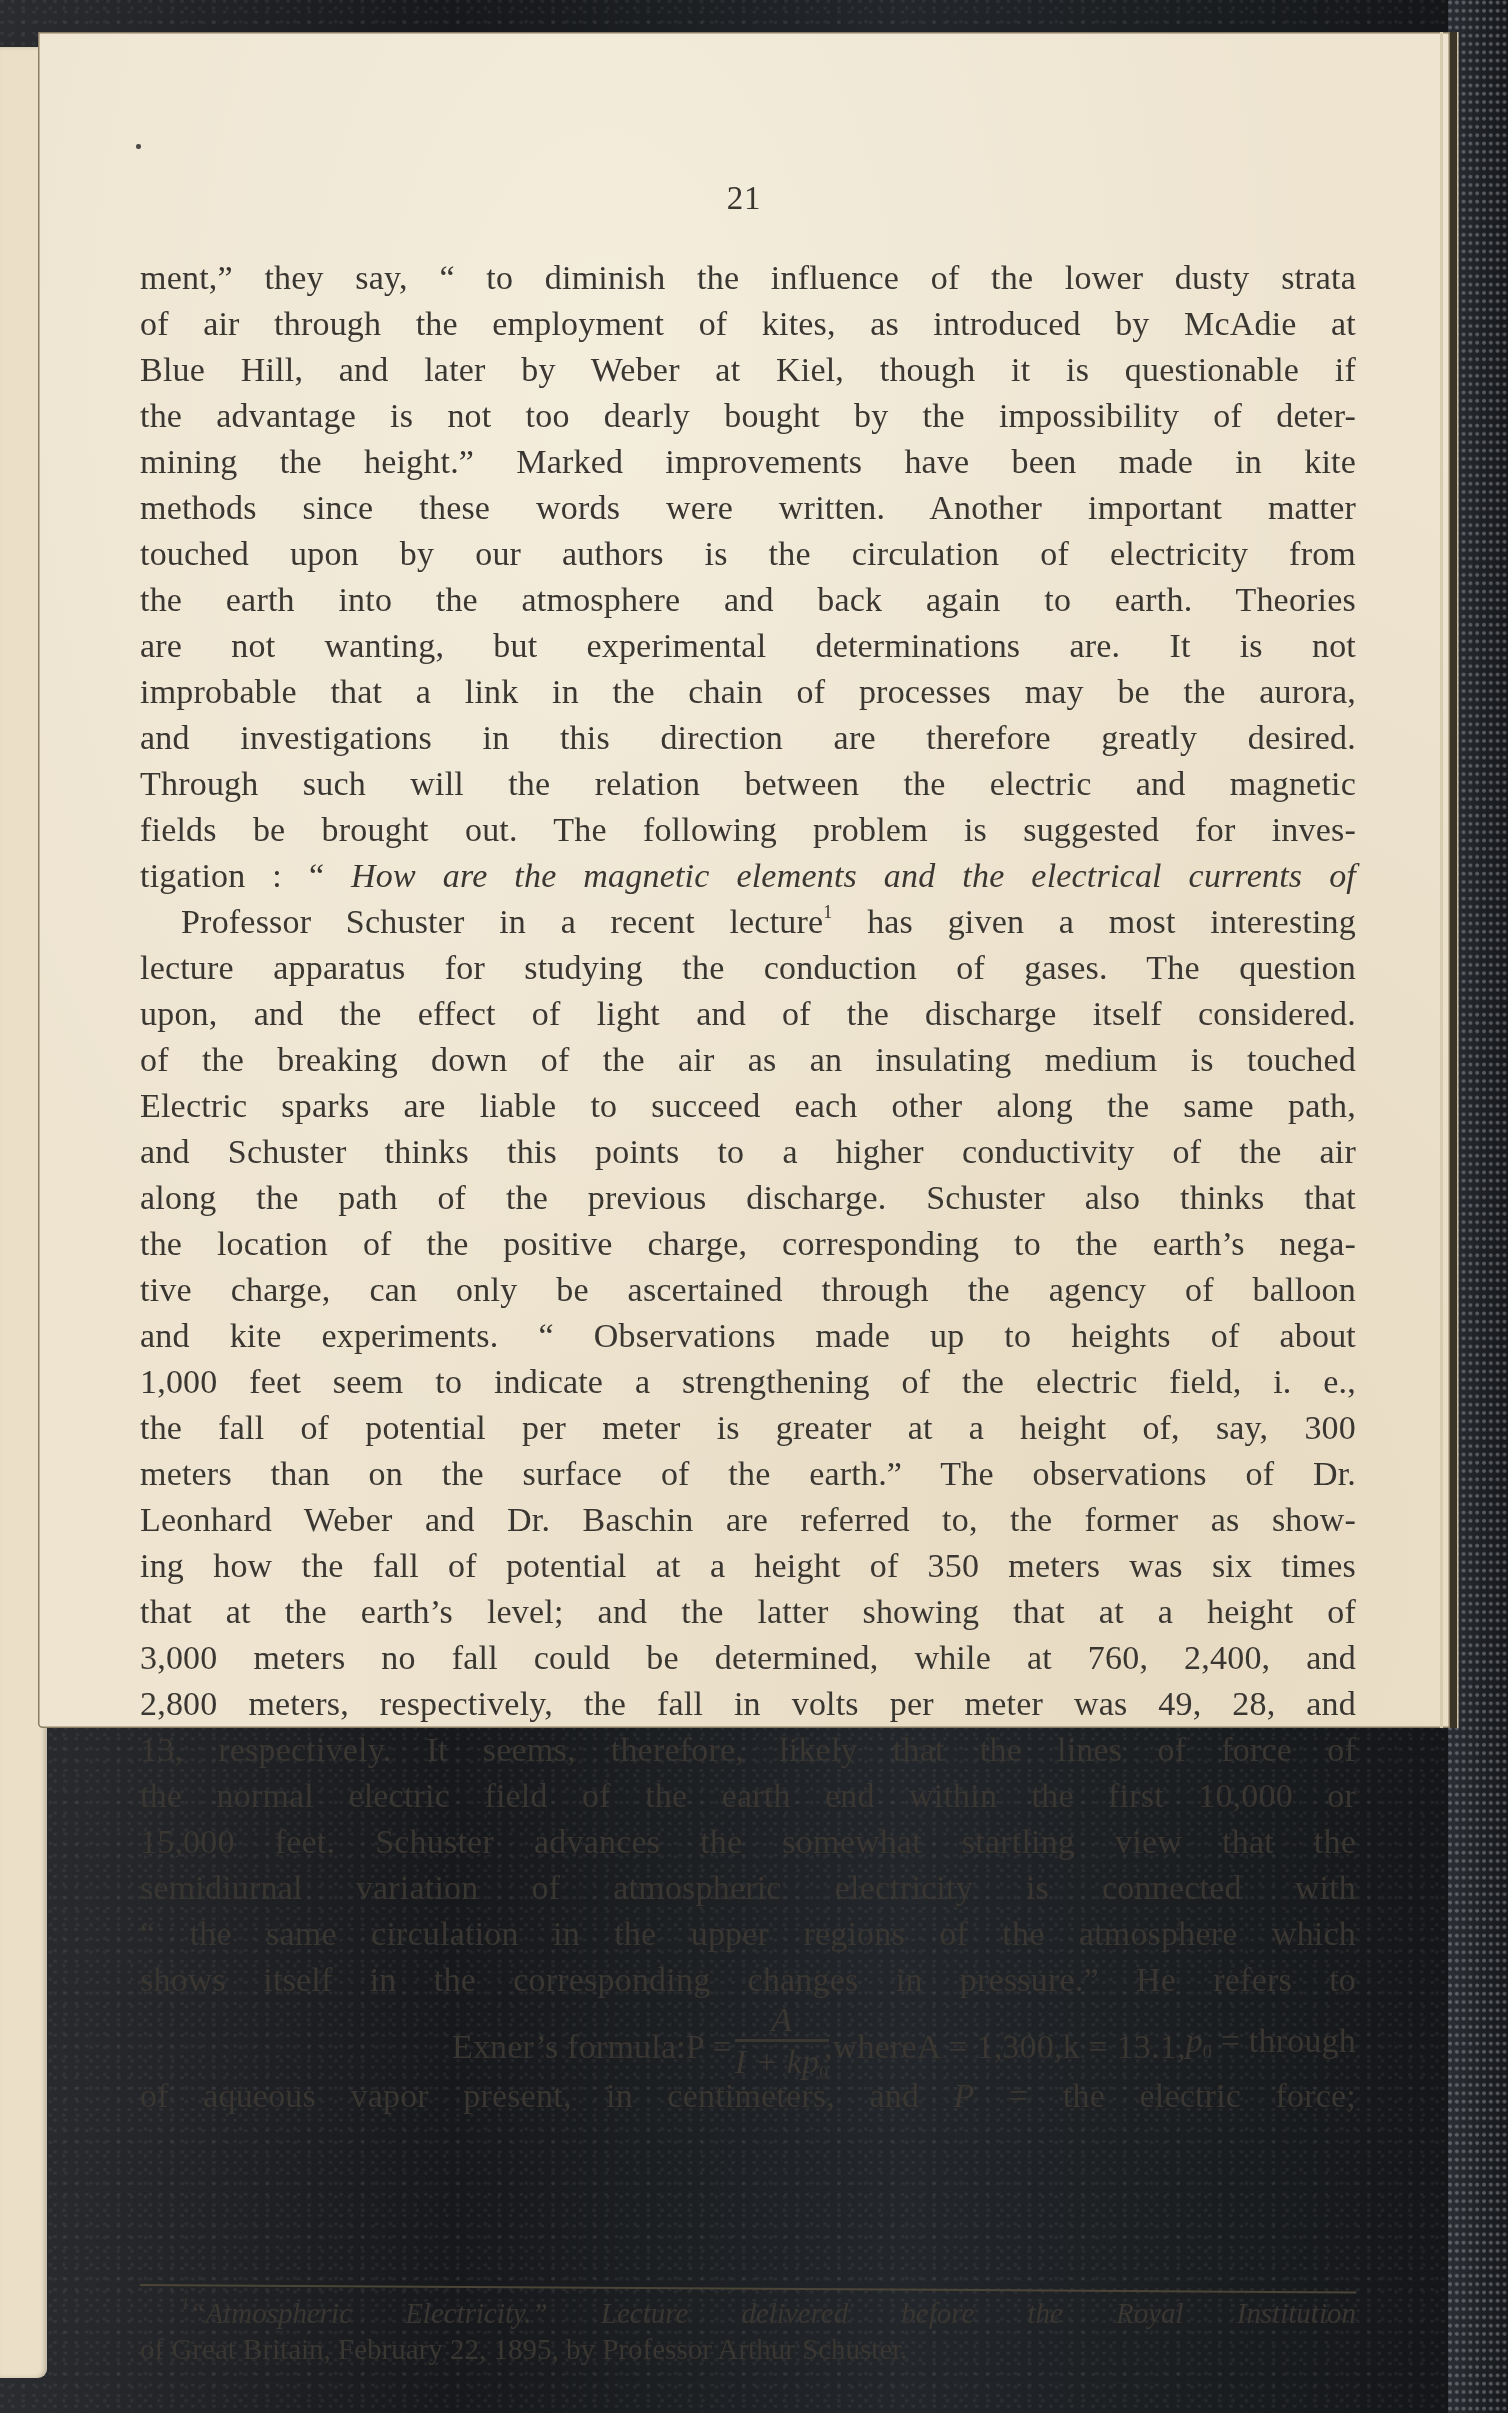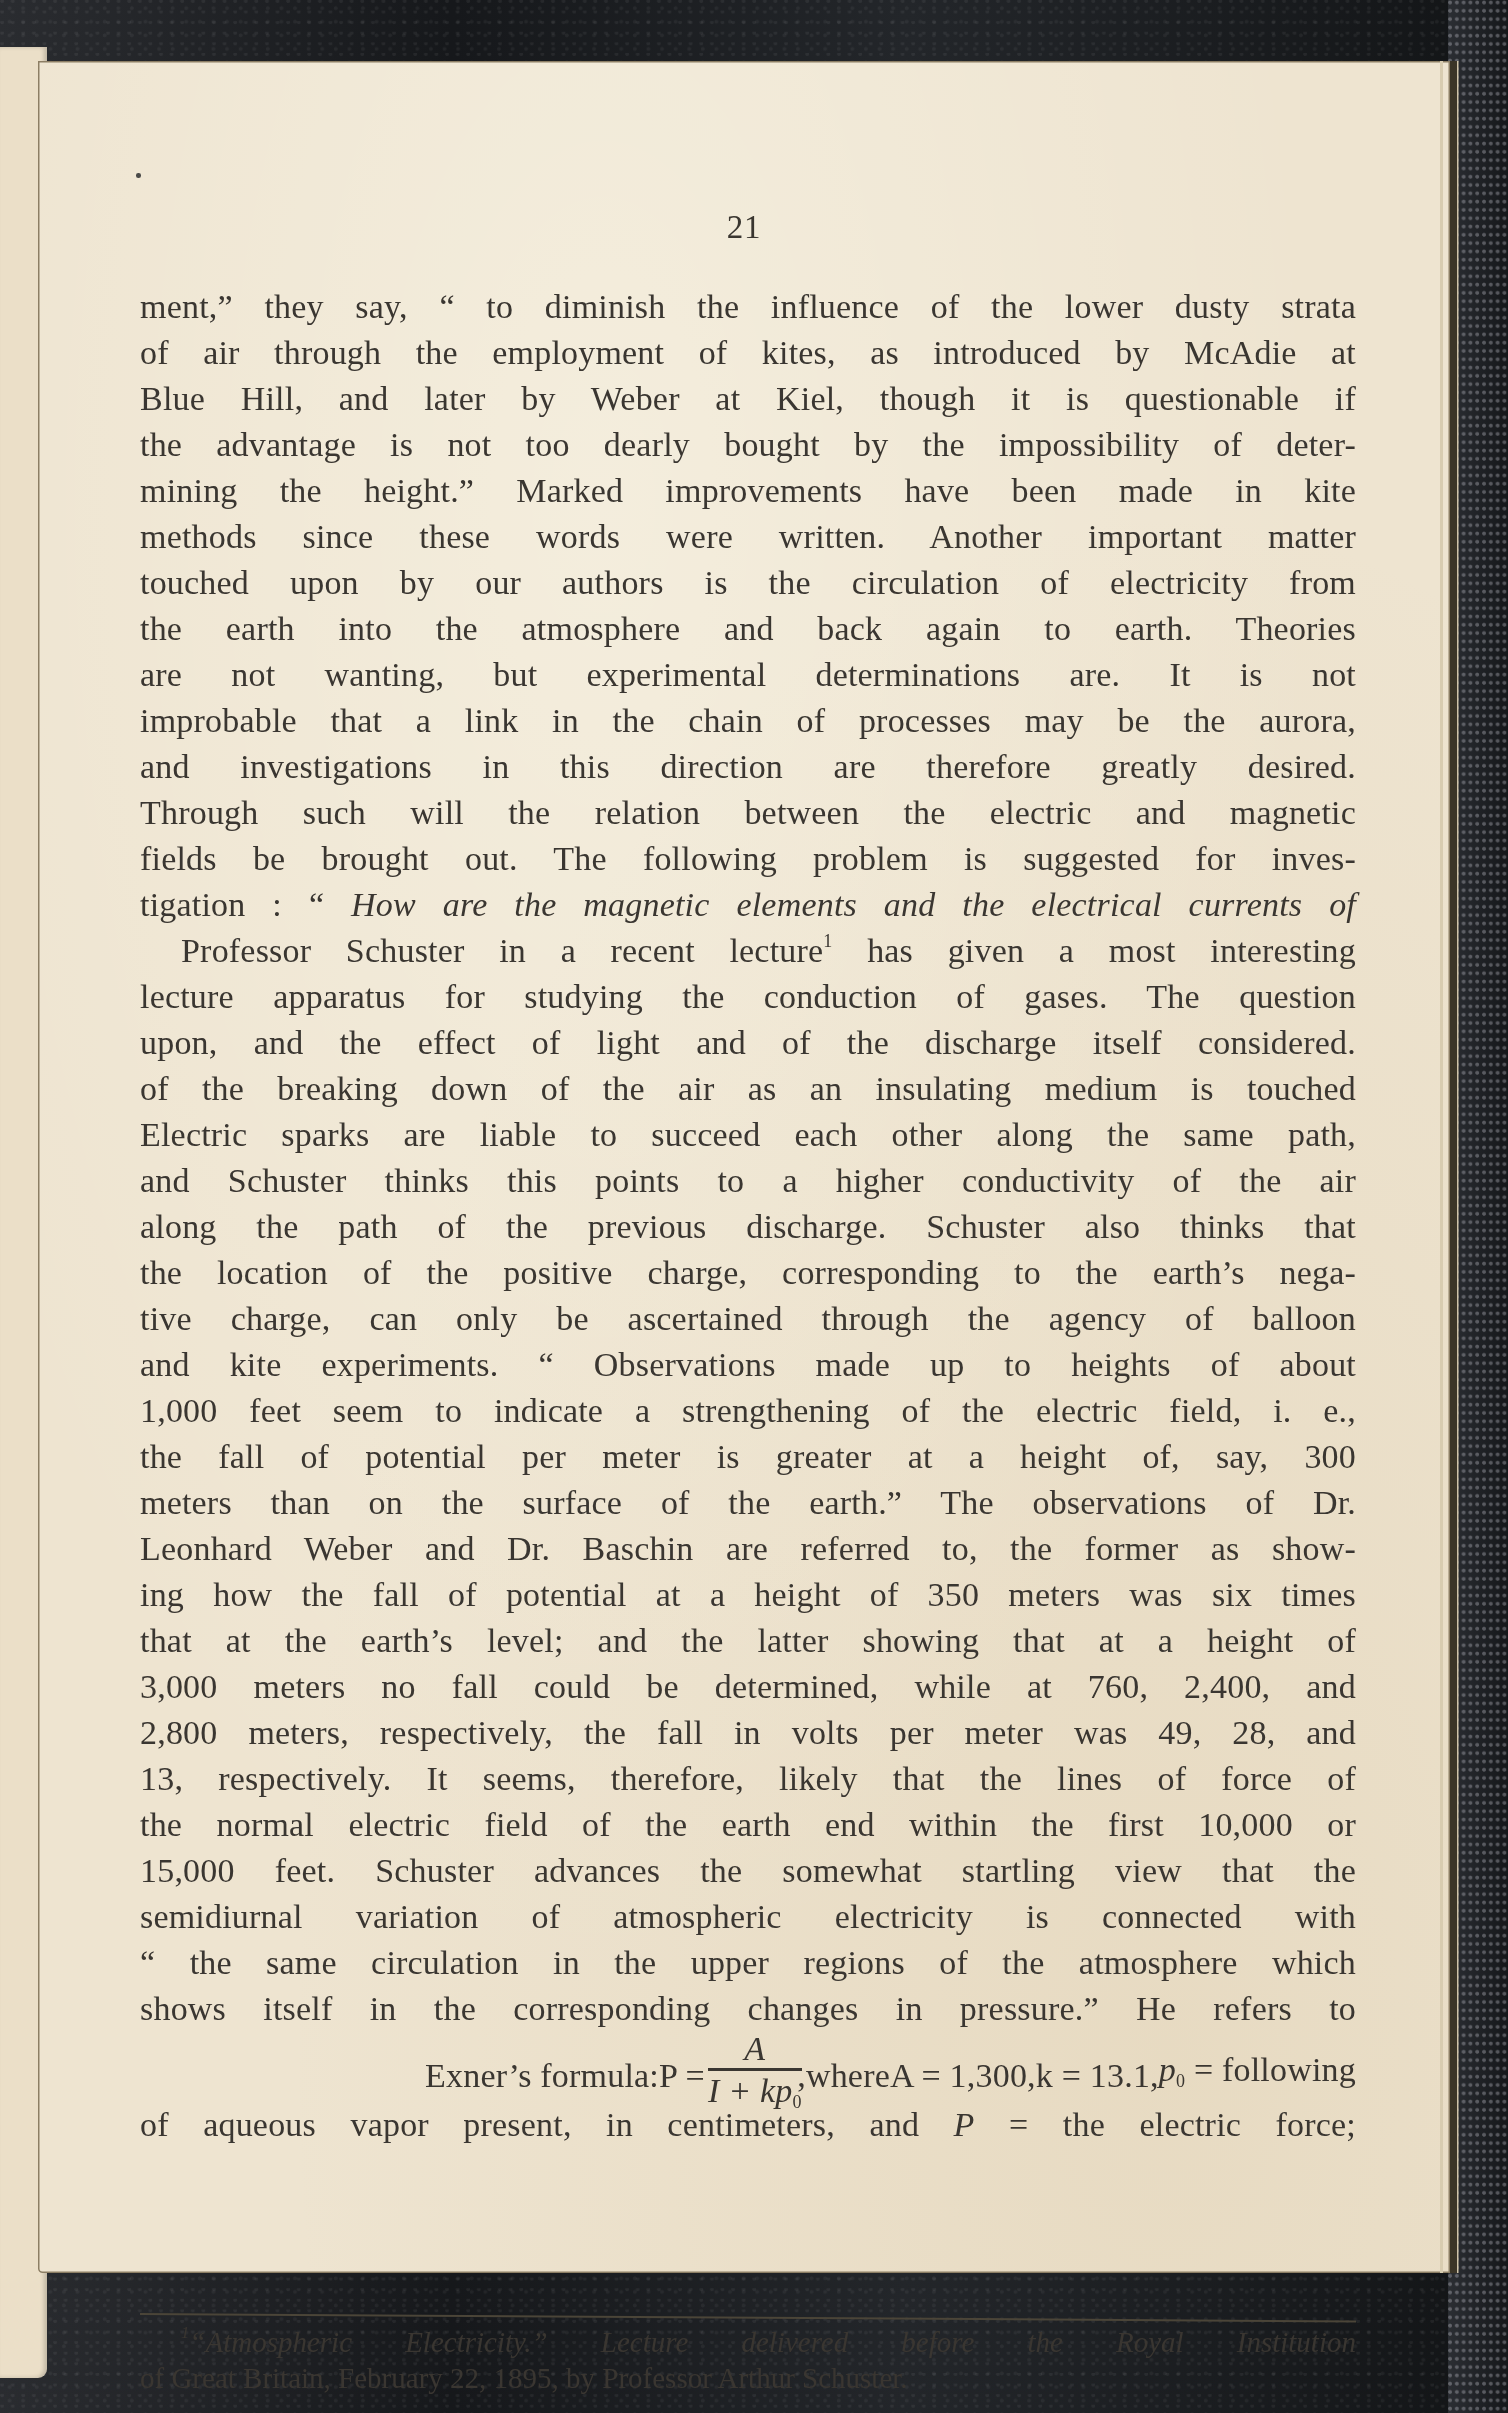--- a/index.html
+++ b/index.html
@@ -41,23 +41,23 @@
     top: 0;
     width: 60px;
     height: 2413px;
     background:
       radial-gradient(circle at 30% 30%, rgba(200,200,210,0.35) 0 1.5px, transparent 2.3px) 0 0/6.8px 8.3px,
       linear-gradient(90deg, #2b2e33, #15171a);
   }
   .page {
     position: absolute;
     left: 38px;
-    top: 61px;
+    top: 32px;
     width: 1412px;
-    height: 2212px;
+    height: 1696px;
     background:
       radial-gradient(ellipse at 40% 20%, rgba(255,255,245,0.35), transparent 60%),
       radial-gradient(ellipse at 80% 90%, rgba(200,175,130,0.18), transparent 55%),
       #eee4d0;
     box-shadow: 0 0 0 1.5px #8c7e64 inset, 1.5px 0 0 #cfc3a8;
     border-right: 7.5px solid #3b3527;
     border-bottom-left-radius: 4.5px;
   }
   .page-inner-line {
     position: absolute;
@@ -242,21 +242,21 @@
         <span>Exner’s formula:</span>
         <span class="italic">P =</span>
         <span class="frac">
           <span class="num">A</span>
           <span class="bar"></span>
           <span class="den"><span>I + kp</span><span class="sub">0</span></span>
         </span>
         <span style="margin-left:-7.5px;"><span>,</span><span>where</span></span>
         <span class="italic">A = 1,300,</span>
         <span class="italic">k = 13.1,</span>
-        <span><i>p</i><span class="sub">0</span> <span>= following</span></span>
+        <span><i>p</i><span class="sub">0</span> <span>= through</span></span>
       </div>
 
       <span class="line" style="margin-top:-19.6px;"><span>of aqueous vapor present, in centimeters, and</span> <i>P</i> <span>= the electric force;</span></span>
     </div>
   </div>
 
   <div class="footnote-rule"></div>
 
   <div class="footnotes">
     <span class="line fn-indent"><span class="fn-mark">1</span><span>“Atmospheric Electricity.” Lecture delivered before the Royal Institution</span></span>

